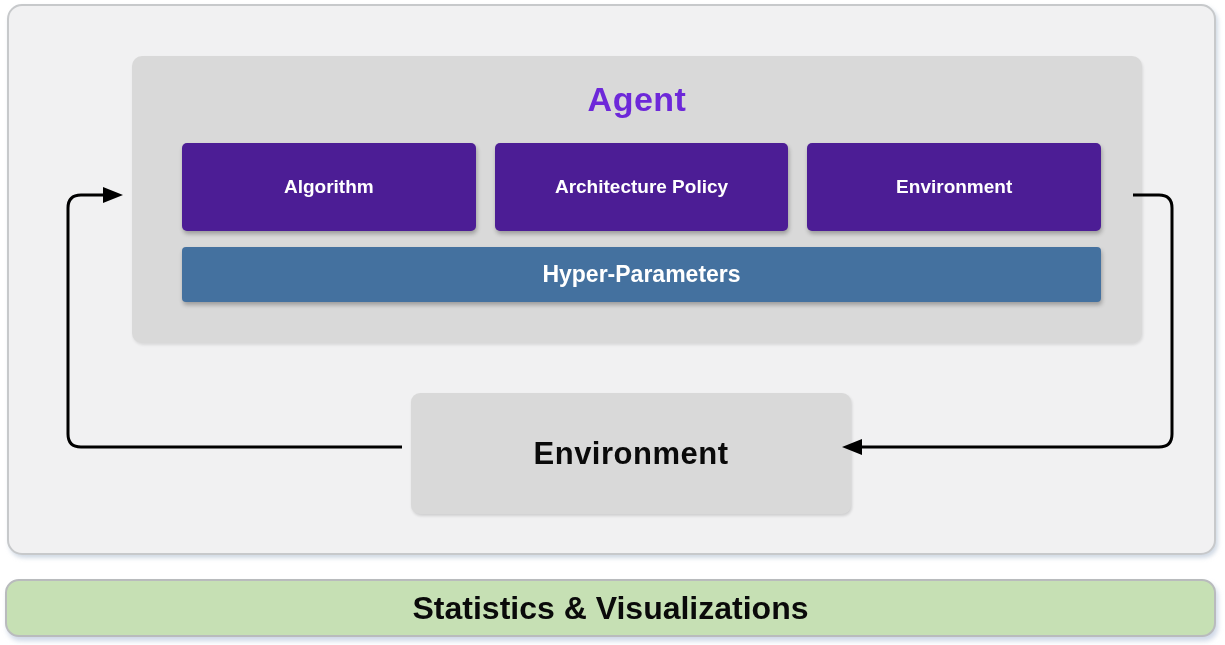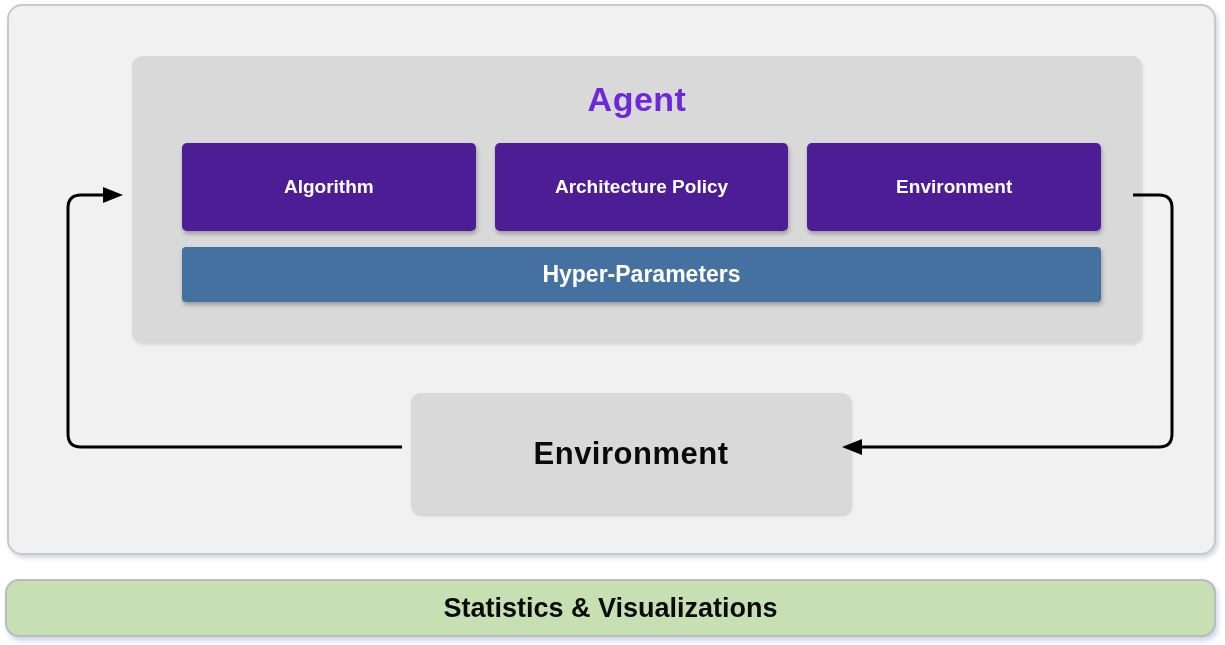--- a/index.html
+++ b/index.html
@@ -99,21 +99,21 @@
 
   .stats-bar {
     position: absolute;
     left: 5px; top: 579px;
     width: 1211px; height: 58px;
     background: #c6e0b4;
     border: 2px solid #b9bbbd;
     border-radius: 14px;
     box-shadow: 2px 4px 5px rgba(175, 190, 215, 0.6);
     display: flex; align-items: center; justify-content: center;
-    font-size: 27px;
+    font-size: 32px;
     font-weight: bold;
     color: #0a0a0a;
   }
 </style>
 </head>
 <body>
 
 <div class="root">
 
   <div class="outer-panel">

